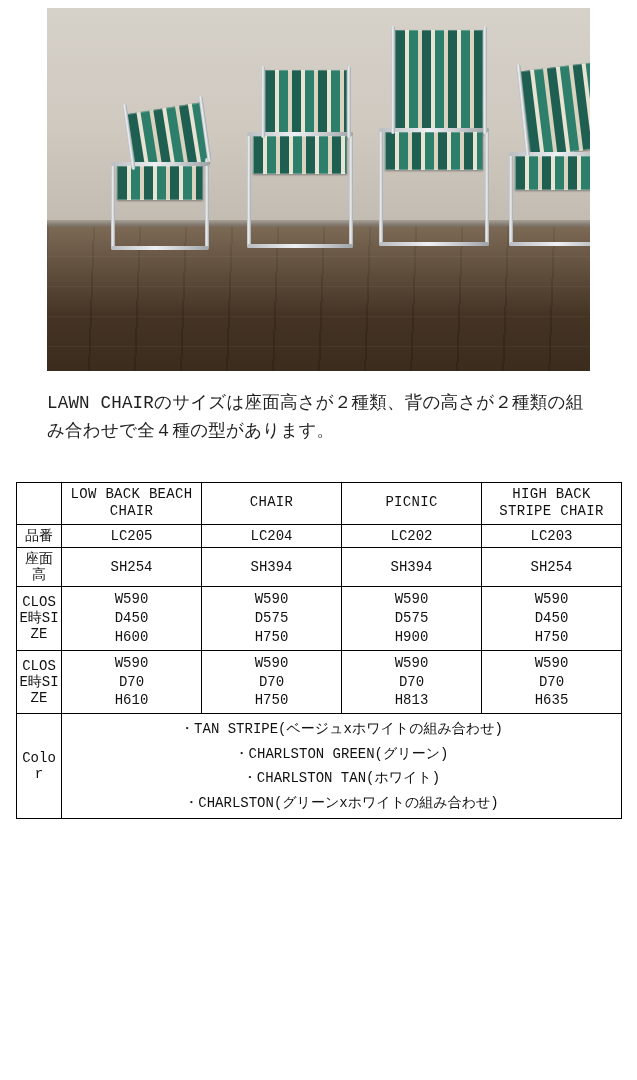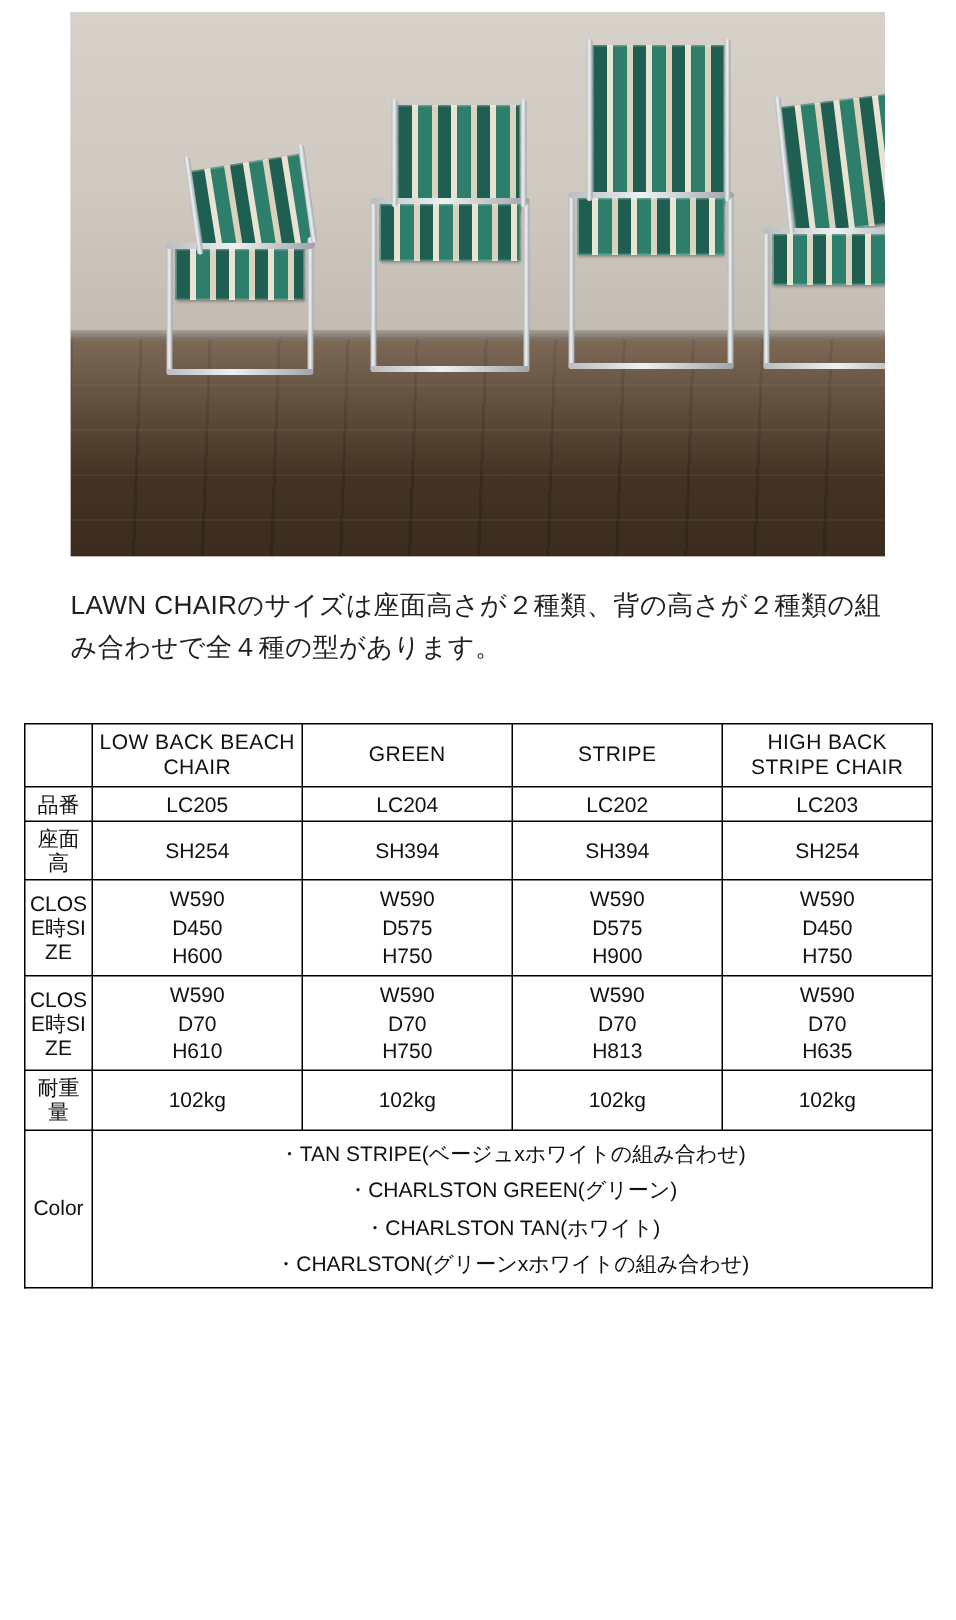--- a/index.html
+++ b/index.html
@@ -9,20 +9,21 @@
     width: 637px;
     background: #ffffff;
     font-family: "Liberation Sans", sans-serif;
     color: #222222;
   }
   .page {
     width: 637px;
     min-height: 1080px;
     position: relative;
     background: #ffffff;
+    font-family: Liberation Mono, monospace;
   }
 
   
   .hero-wrap {
     padding: 8px 47px 0 47px;
   }
   .hero {
     position: relative;
     width: 543px;
     height: 363px;
@@ -205,22 +206,22 @@
         <col class="c0">
           <col class="c1">
           <col class="c2">
           <col class="c3">
           <col class="c4">
       </colgroup>
       <thead>
         <tr>
           <th class="corner"></th>
           <th class="head">LOW BACK BEACH CHAIR</th>
-          <th class="head">GREEN</th>
-          <th class="head">STRIPE</th>
+          <th class="head">CHAIR</th>
+          <th class="head">PICNIC</th>
           <th class="head">HIGH BACK STRIPE CHAIR</th>
         </tr>
       </thead>
       <tbody>
         <tr>
           <td class="rowlabel">品番</td>
           <td>LC205</td>
           <td>LC204</td>
           <td>LC202</td>
           <td>LC203</td>
@@ -270,27 +271,20 @@
           <td class="multi">
               <div>W590</div>
               <div>D70</div>
               <div>H813</div>
             </td>
           <td class="multi">
               <div>W590</div>
               <div>D70</div>
               <div>H635</div>
             </td>
-        </tr>
-        <tr>
-          <td class="rowlabel">耐重量</td>
-          <td>102kg</td>
-          <td>102kg</td>
-          <td>102kg</td>
-          <td>102kg</td>
         </tr>
         <tr>
           <td class="rowlabel">Color</td>
           <td class="colors" colspan="4">
             <div>・TAN STRIPE(ベージュxホワイトの組み合わせ)</div>
             <div>・CHARLSTON GREEN(グリーン)</div>
             <div>・CHARLSTON TAN(ホワイト)</div>
             <div>・CHARLSTON(グリーンxホワイトの組み合わせ)</div>
           </td>
         </tr>

